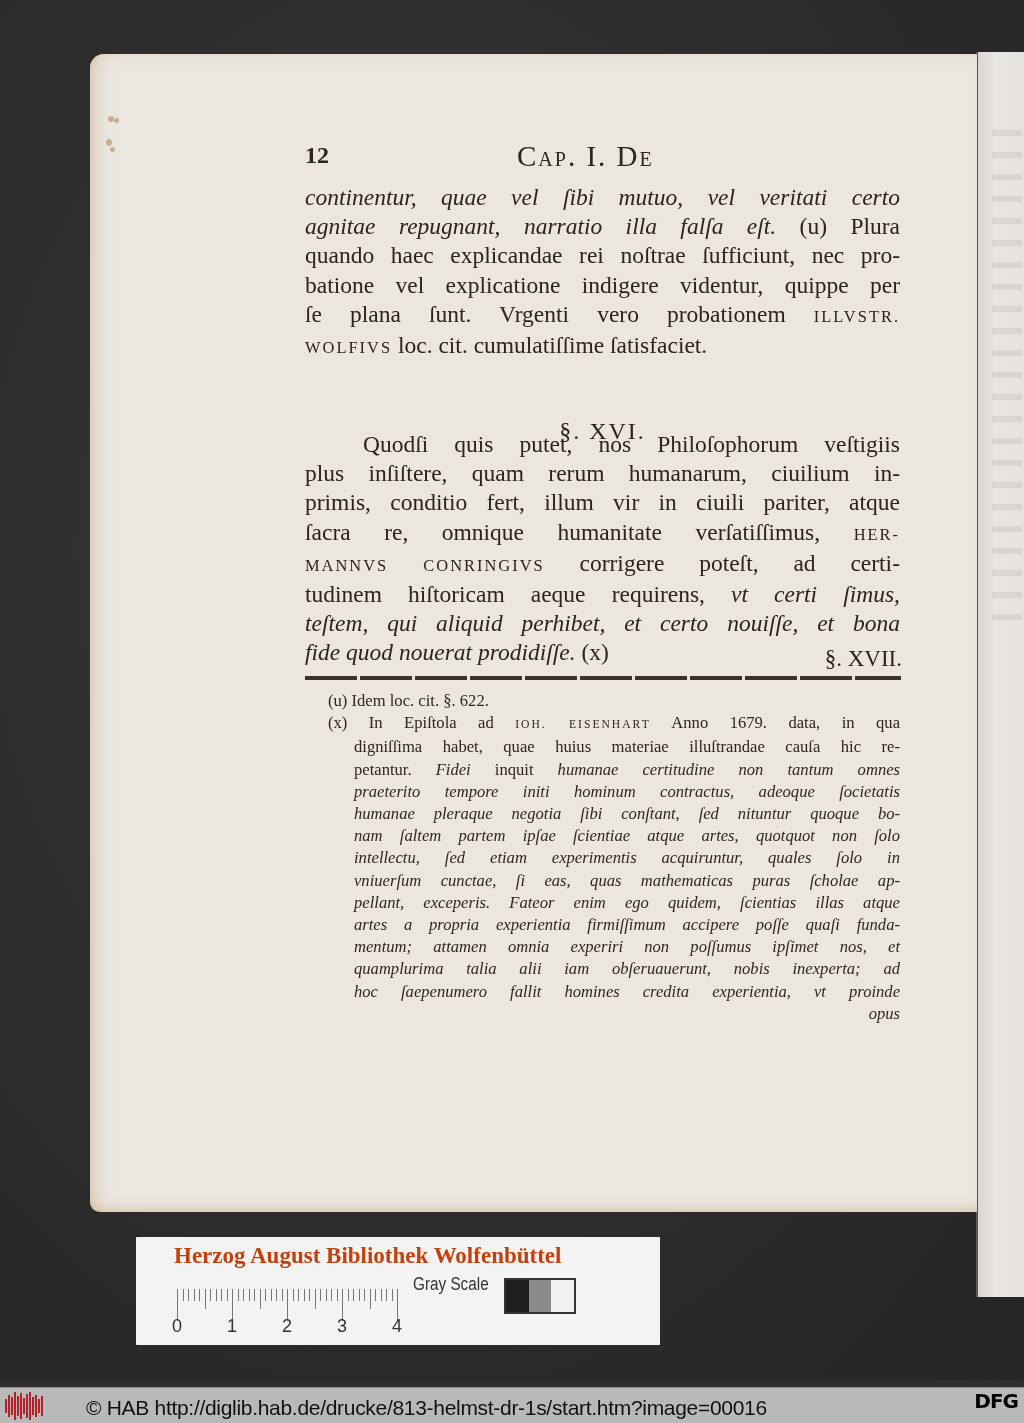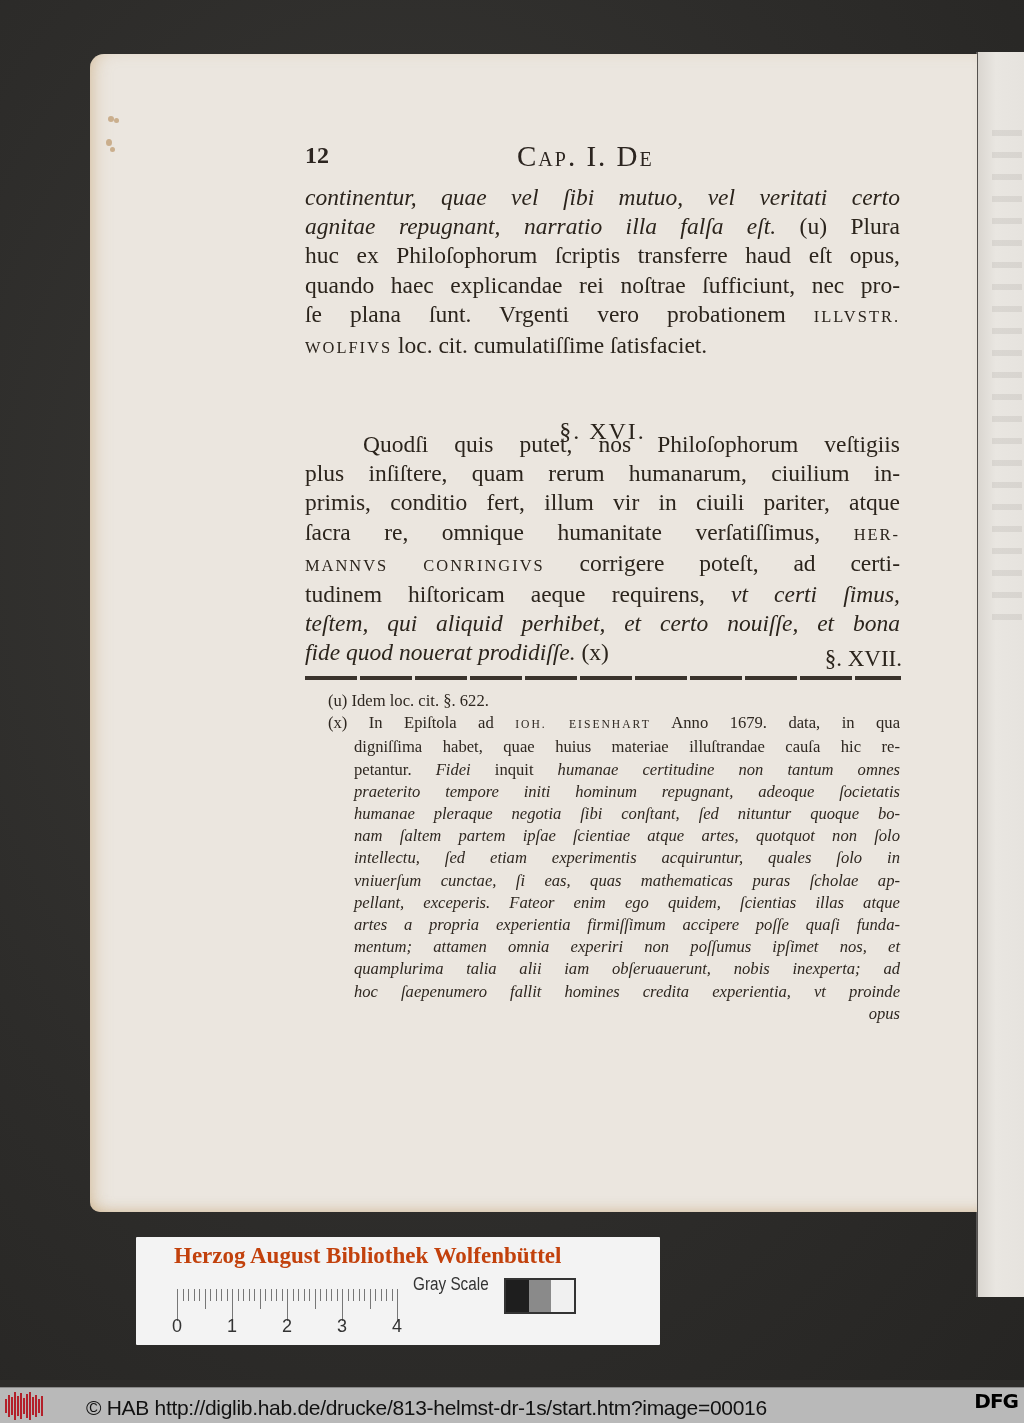--- a/index.html
+++ b/index.html
@@ -138,22 +138,22 @@
 <div class="gutter-line"></div>
 
 <div class="running-head">
   <span class="page-number">12</span>
   <span class="chapter-title">Cap. I. De</span>
 </div>
 
 <div class="body-text" id="body-top" style="top:183px;">
     <span class="line"><span class="it">continentur, quae vel ſibi mutuo, vel veritati certo</span></span>
     <span class="line"><span class="it">agnitae repugnant, narratio illa falſa eſt.</span><span> (u)  Plura</span></span>
-    <span class="line"><span>huc ex Philoſophorum ſcriptis transferre haud eſt opus,</span></span>
     <span class="line"><span>quando haec explicandae rei noſtrae ſufficiunt, nec pro-</span></span>
+    <span class="line"><span>batione vel explicatione indigere videntur, quippe per</span></span>
     <span class="line"><span>ſe plana ſunt.  Vrgenti vero probationem </span><span class="sc">illvstr.</span></span>
     <span class="line last"><span class="sc">wolfivs</span><span> loc. cit. cumulatiſſime ſatisfaciet.</span></span>
   </div>
 
 <div class="section-heading" style="top:418px;">§. XVI.</div>
 
 <div class="body-text" id="body-section" style="top:430px;">
     <span class="line indent"><span>Quodſi quis putet, nos Philoſophorum veſtigiis</span></span>
     <span class="line"><span>plus inſiſtere, quam rerum humanarum, ciuilium in-</span></span>
     <span class="line"><span>primis, conditio fert, illum vir in ciuili pariter, atque</span></span>
@@ -169,21 +169,21 @@
 <div class="footnote-rule"></div>
 
 <div class="footnotes" id="footnotes">
     <div>
       <span class="line last"><span>(u) </span><span>Idem loc. cit. §. 622.</span></span>
     </div>
     <div>
       <span class="line"><span>(x) </span><span>In Epiſtola ad </span><span class="sc">ioh. eisenhart</span><span> Anno 1679. data,  in qua</span></span>
       <span class="line fn-cont"><span>digniſſima habet, quae huius materiae illuſtrandae cauſa hic re-</span></span>
       <span class="line fn-cont"><span>petantur.  </span><span class="it">Fidei</span><span> inquit </span><span class="it">humanae certitudine  non tantum omnes</span></span>
-      <span class="line fn-cont"><span class="it">praeterito  tempore  initi  hominum  repugnant,  adeoque  ſocietatis</span></span>
+      <span class="line fn-cont"><span class="it">praeterito  tempore  initi  hominum  contractus,  adeoque  ſocietatis</span></span>
       <span class="line fn-cont"><span class="it">humanae pleraque negotia ſibi  conſtant, ſed nituntur quoque bo-</span></span>
       <span class="line fn-cont"><span class="it">nam ſaltem partem ipſae ſcientiae atque artes, quotquot non ſolo</span></span>
       <span class="line fn-cont"><span class="it">intellectu, ſed etiam experimentis acquiruntur, quales ſolo in</span></span>
       <span class="line fn-cont"><span class="it">vniuerſum cunctae, ſi eas, quas mathematicas puras ſcholae ap-</span></span>
       <span class="line fn-cont"><span class="it">pellant, exceperis.  Fateor enim ego quidem, ſcientias illas atque</span></span>
       <span class="line fn-cont"><span class="it">artes a propria experientia firmiſſimum accipere poſſe  quaſi funda-</span></span>
       <span class="line fn-cont"><span class="it">mentum; attamen  omnia  experiri non  poſſumus  ipſimet nos,  et</span></span>
       <span class="line fn-cont"><span class="it">quamplurima talia alii iam obſeruauerunt, nobis inexperta; ad</span></span>
       <span class="line fn-cont"><span class="it">hoc ſaepenumero fallit homines credita experientia, vt proinde</span></span>
       <span class="line last it" style="text-align: right; text-align-last: right;">opus</span>

